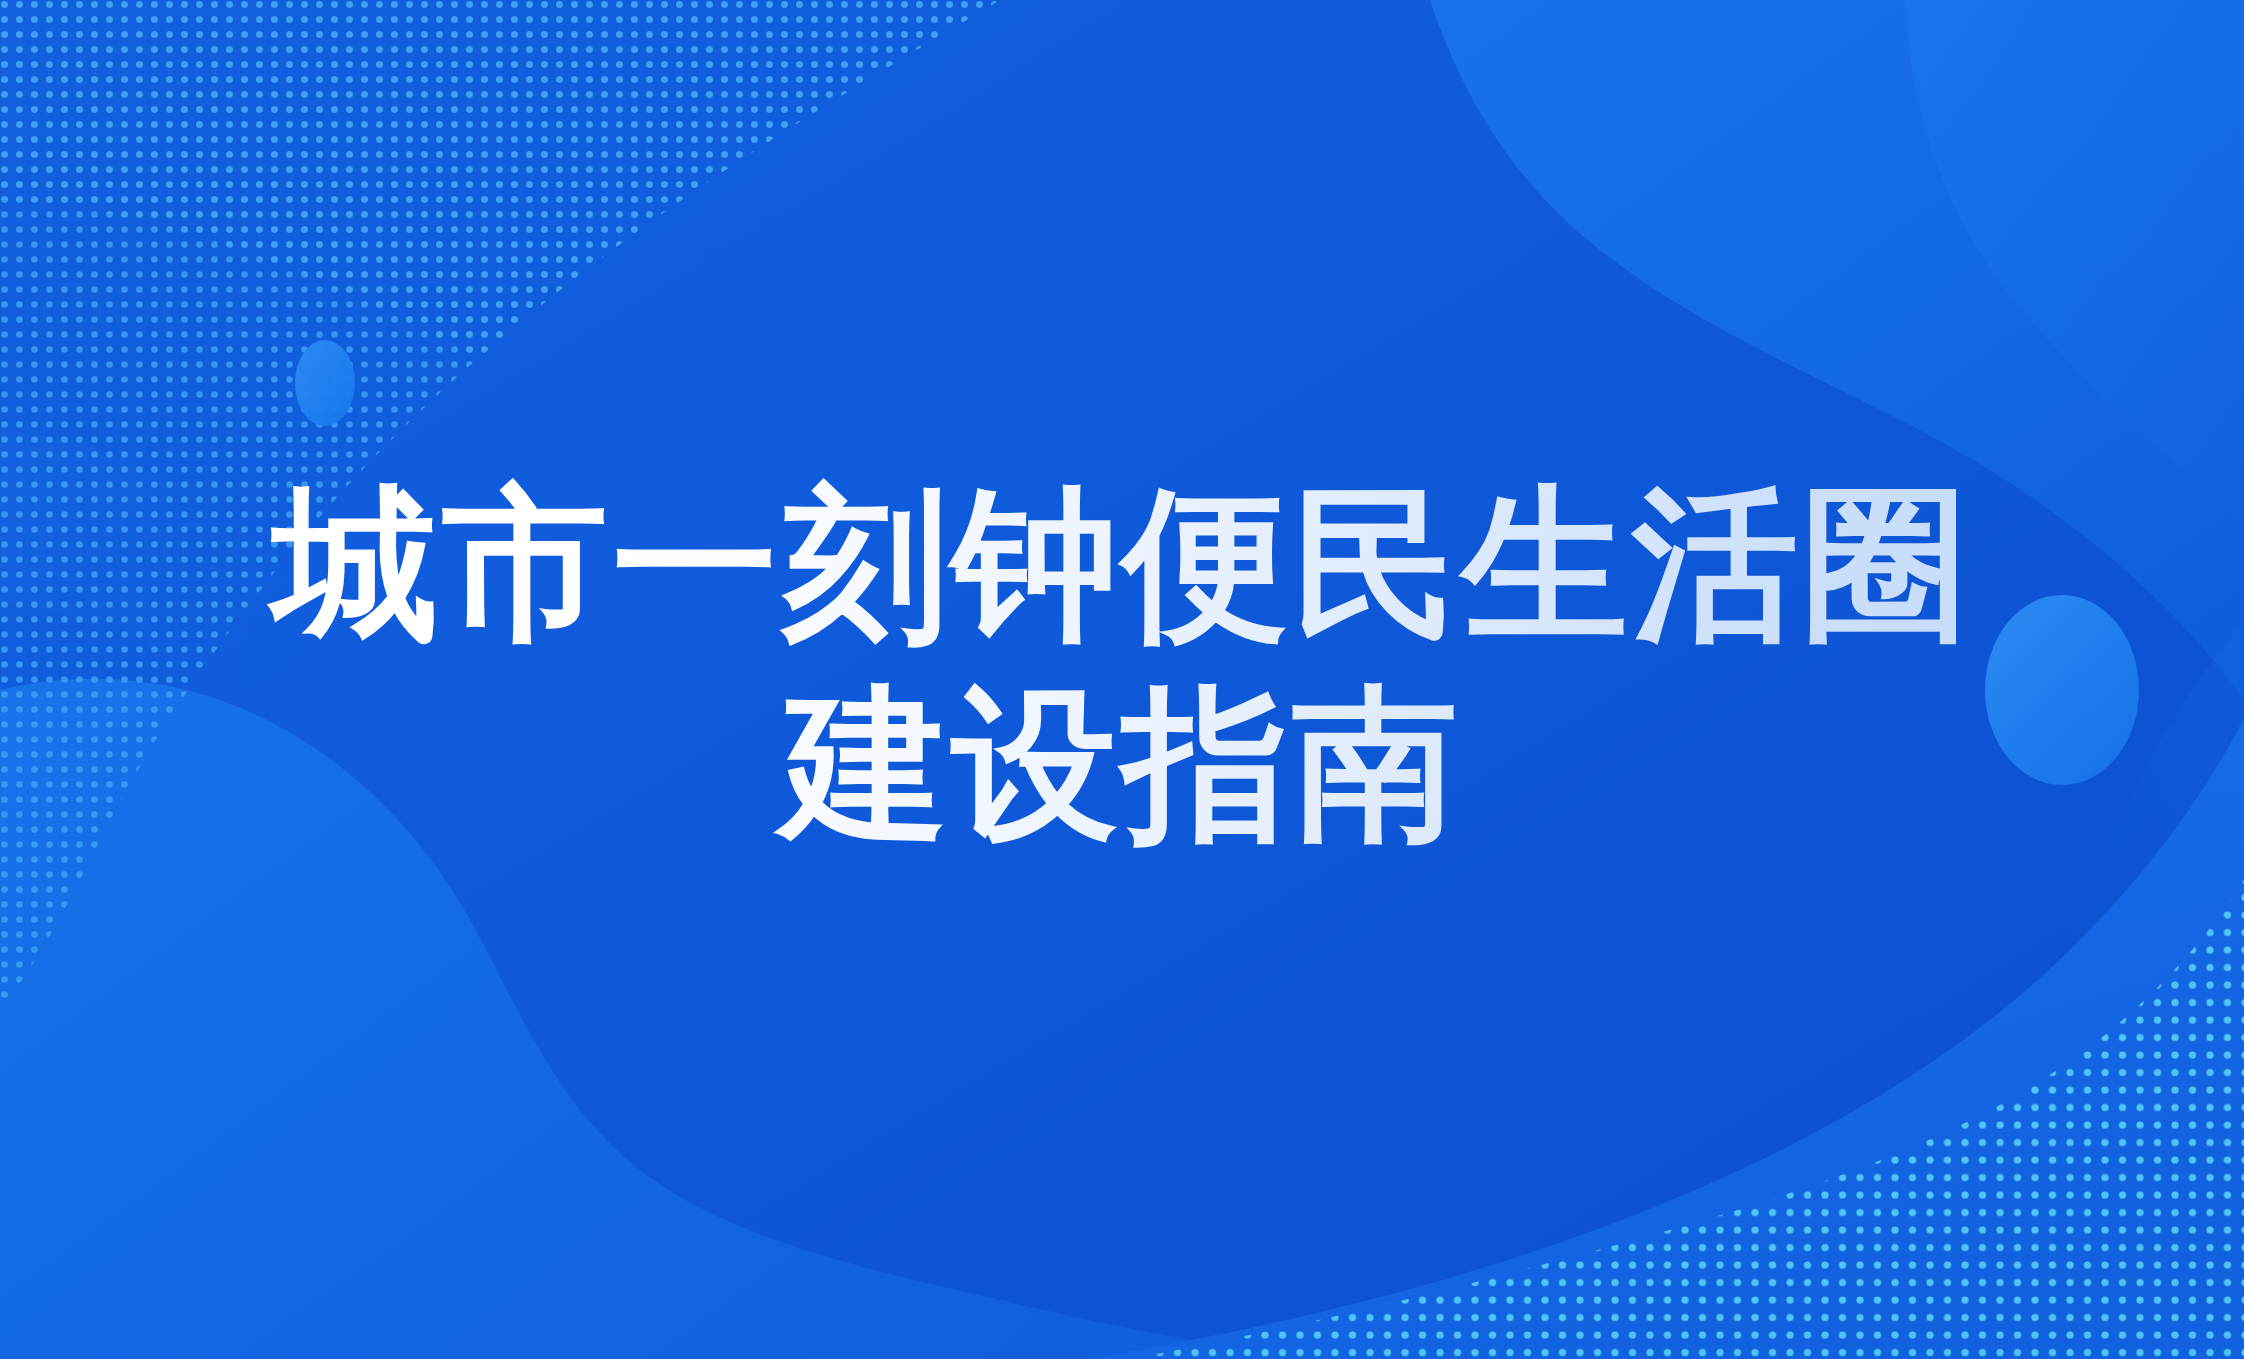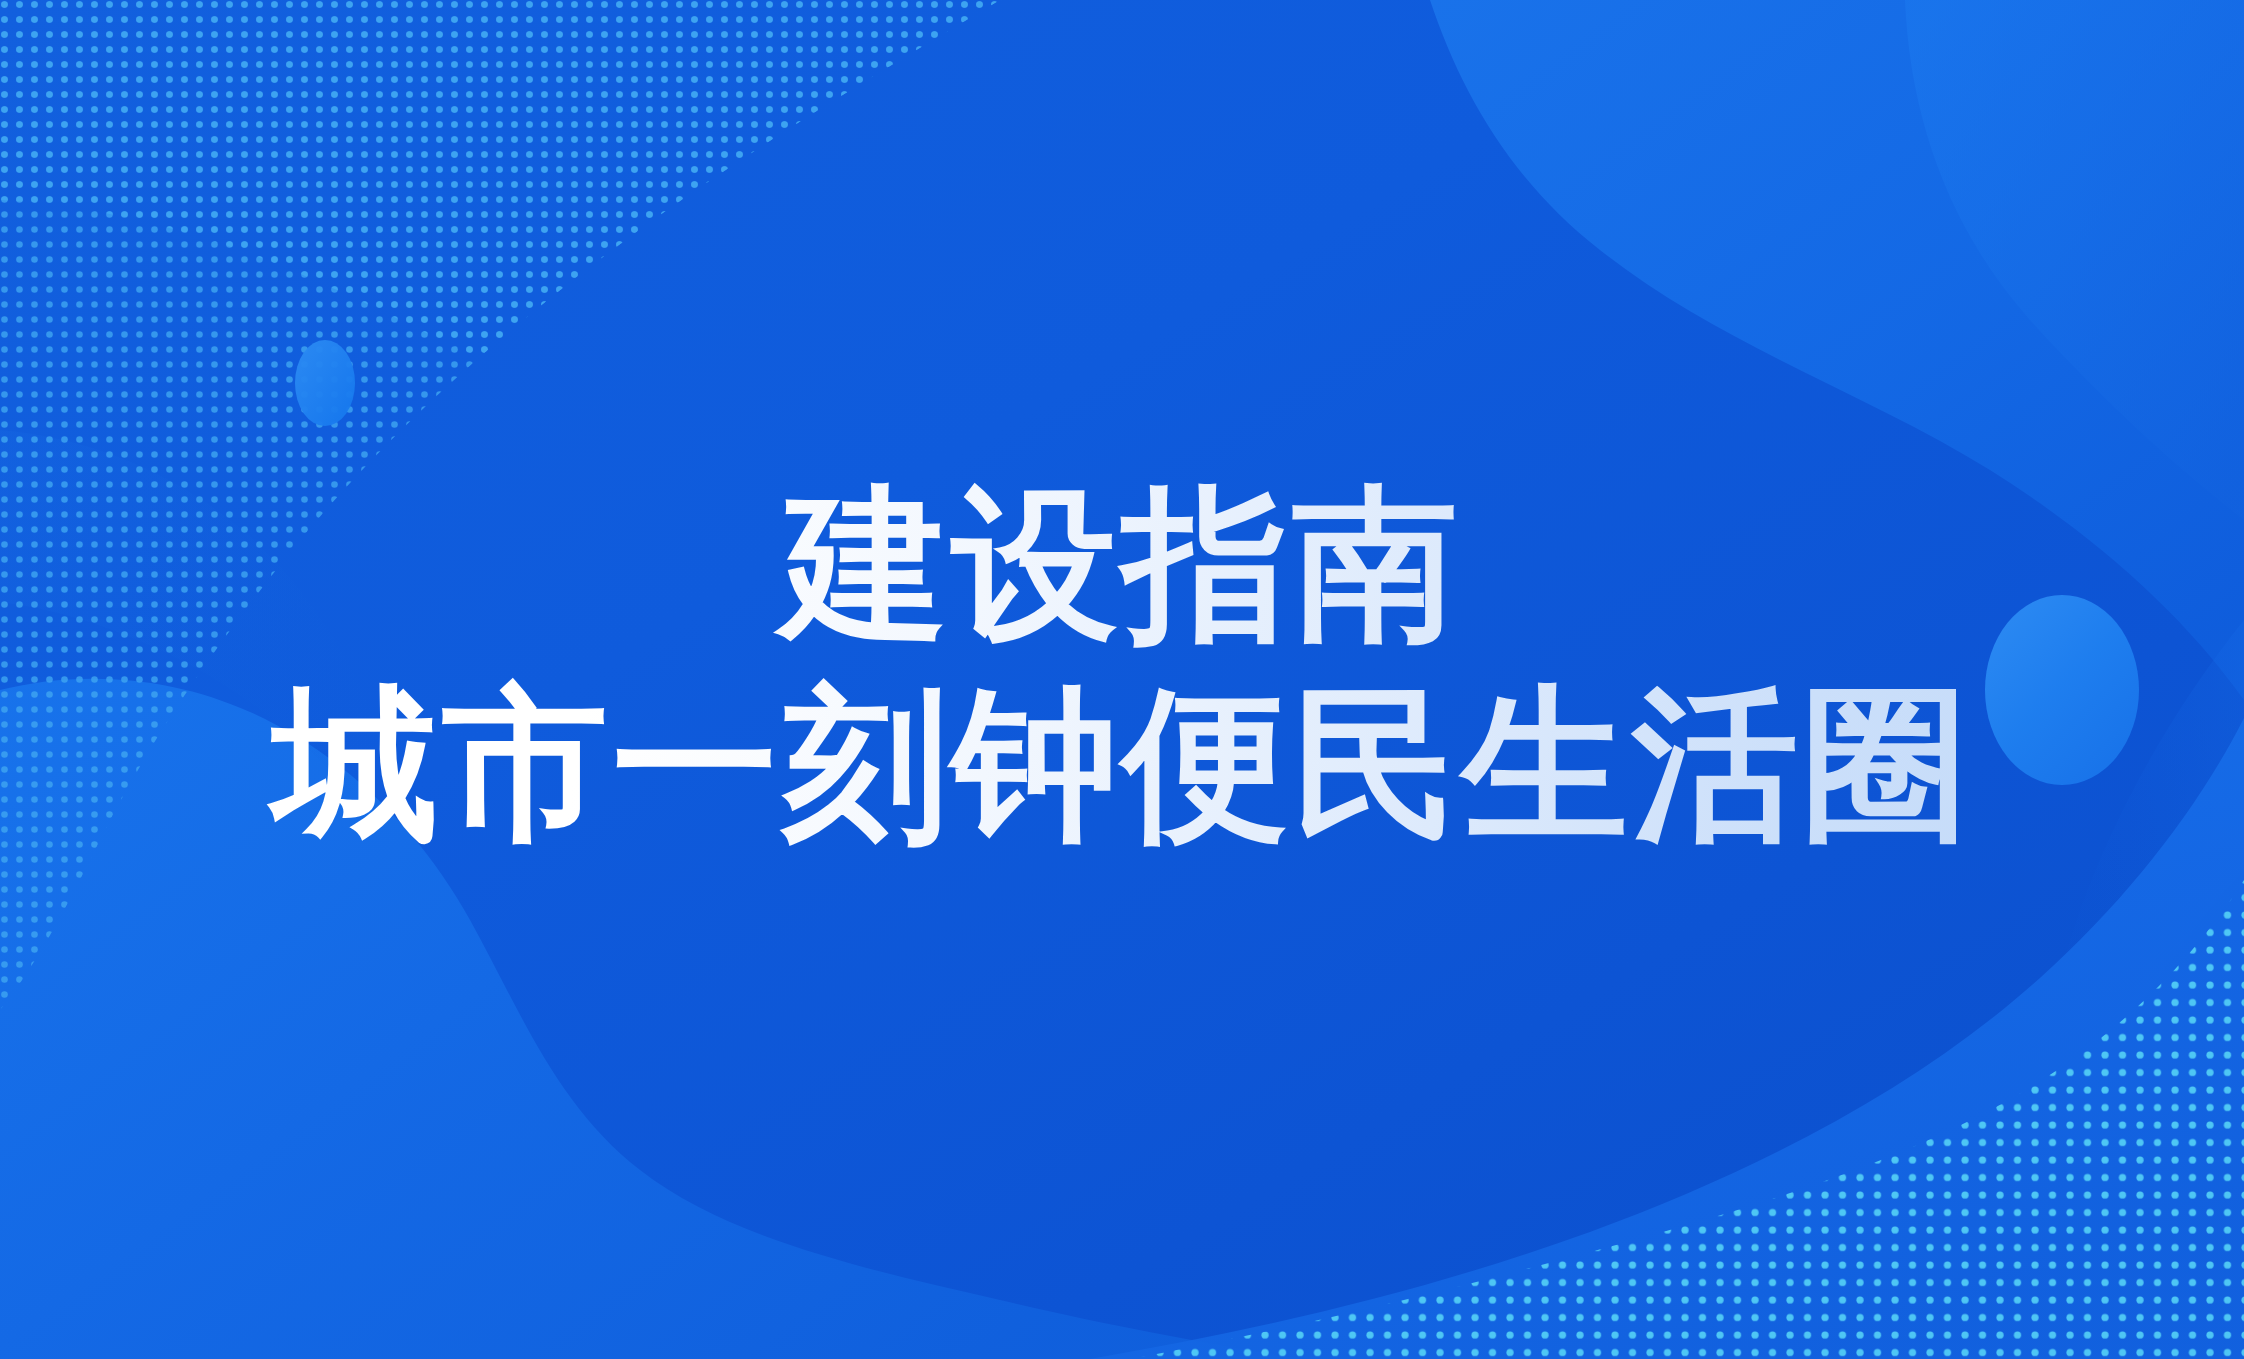--- a/index.html
+++ b/index.html
@@ -182,17 +182,17 @@
         </g>
       </g>
 
       <ellipse cx="325" cy="383" rx="30" ry="43" fill="url(#gEllipseL)" opacity="0.95"></ellipse>
 
       <ellipse cx="2062" cy="690" rx="77" ry="95" fill="url(#gEllipseR)" opacity="0.95"></ellipse>
     </g>
   </svg>
 
   <div id="title-block">
+    <span class="title-line l1">城市一刻钟便民生活圈</span>
     <span class="title-line l2">建设指南</span>
-    <span class="title-line l1">城市一刻钟便民生活圈</span>
   </div>
 
 </div>
 
 </body></html>

